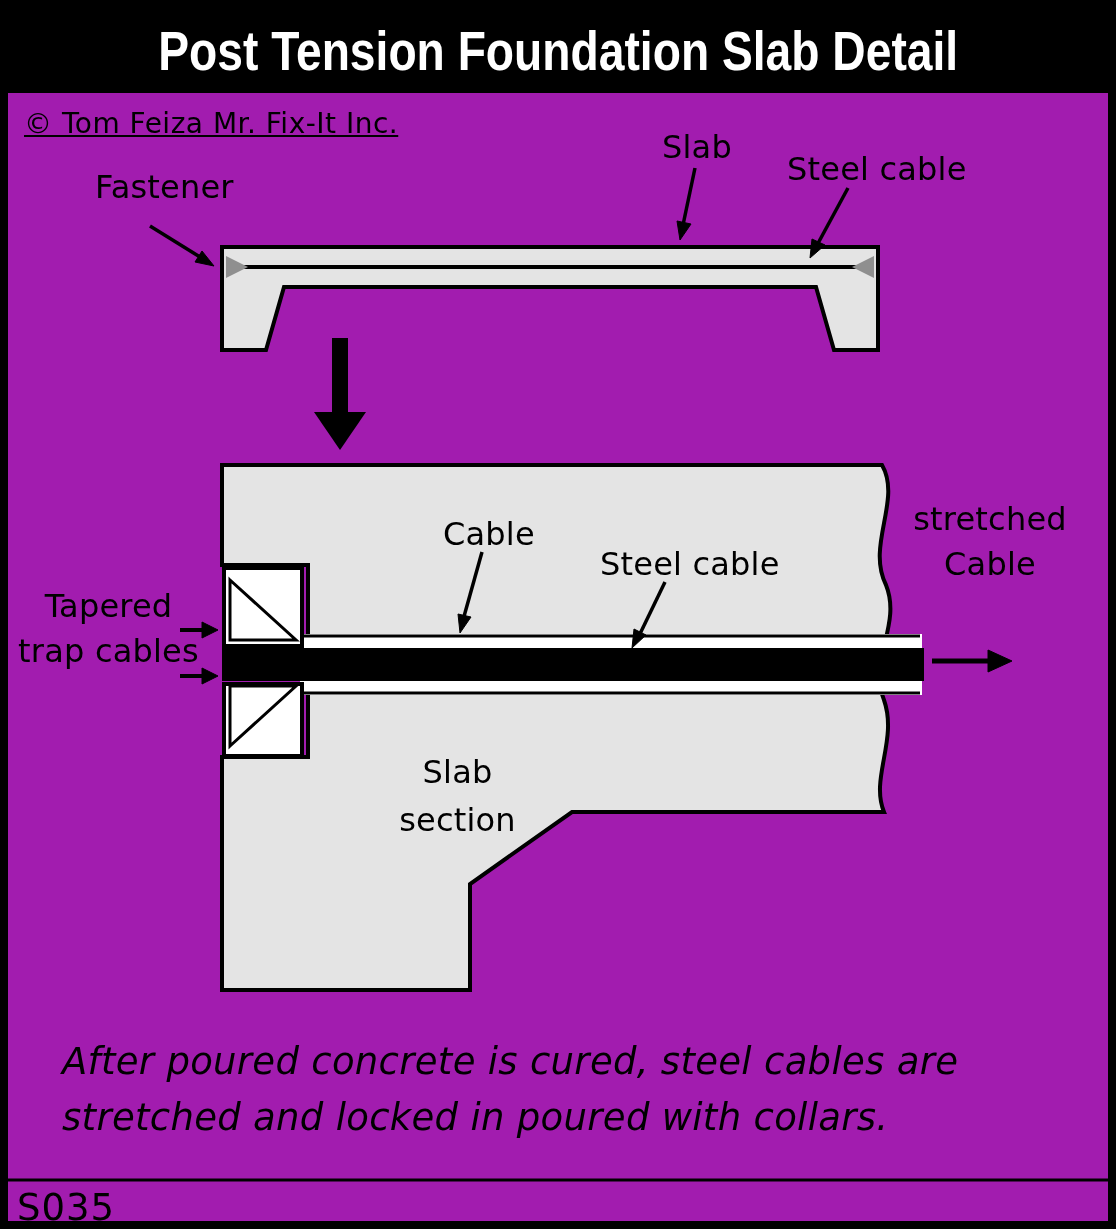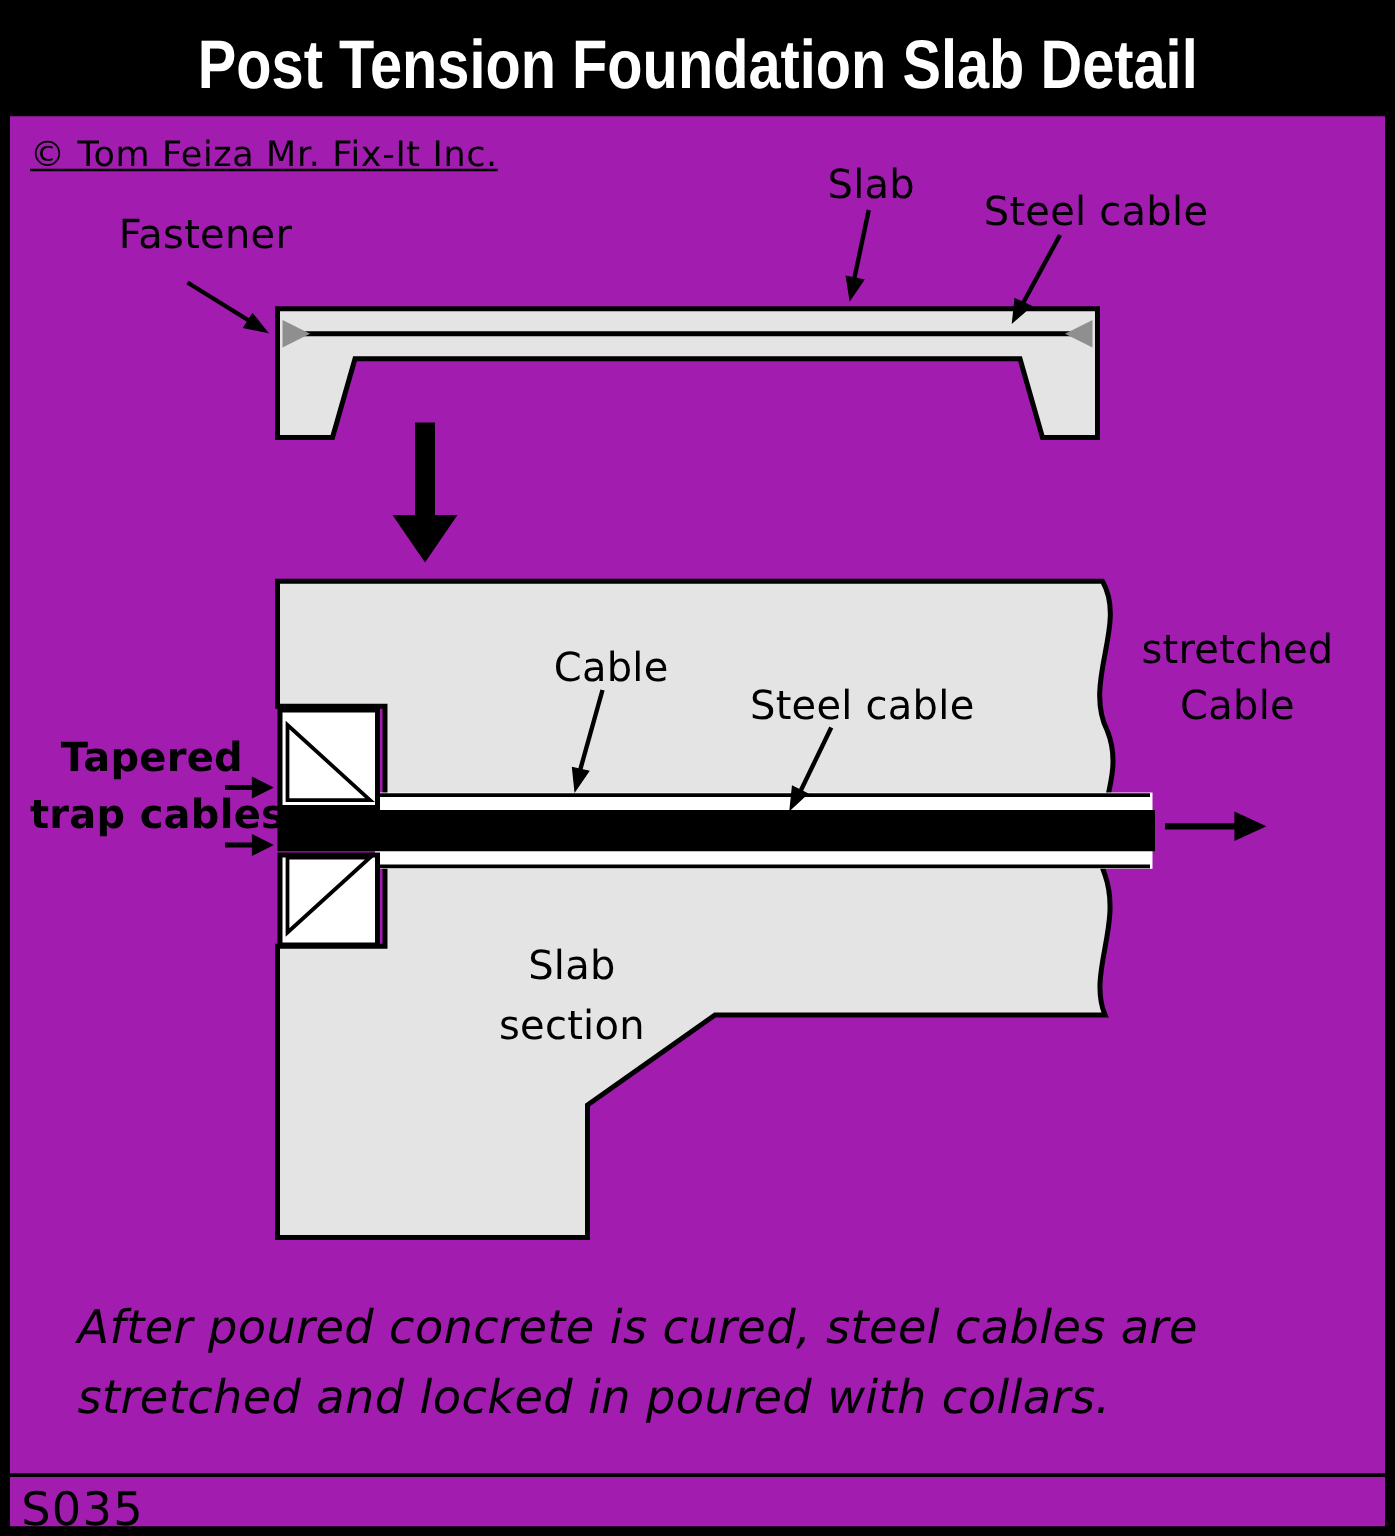--- a/index.html
+++ b/index.html
@@ -113,21 +113,21 @@
 
   <div class="lbl" style="left:443px; top:515px;">Cable</div>
 
   <div class="lbl" style="left:600px; top:545px;">Steel cable</div>
 
   <div class="lbl multi" style="left:880px; top:497px; width:220px;">
     <div>stretched</div>
     <div>Cable</div>
   </div>
 
-  <div class="lbl multi" style="left:24px; top:584px; width:195px;font-weight:bold;">
+  <div class="lbl multi" style="left:11px; top:584px; width:195px;">
     <div>Tapered</div>
     <div>trap cables</div>
   </div>
 
   <div class="lbl multi" style="left:385px; top:748px; width:145px; line-height:1.5;">
     <div>Slab</div>
     <div>section</div>
   </div>
 
   <div class="lbl caption" style="left:62px; top:1034px;">

